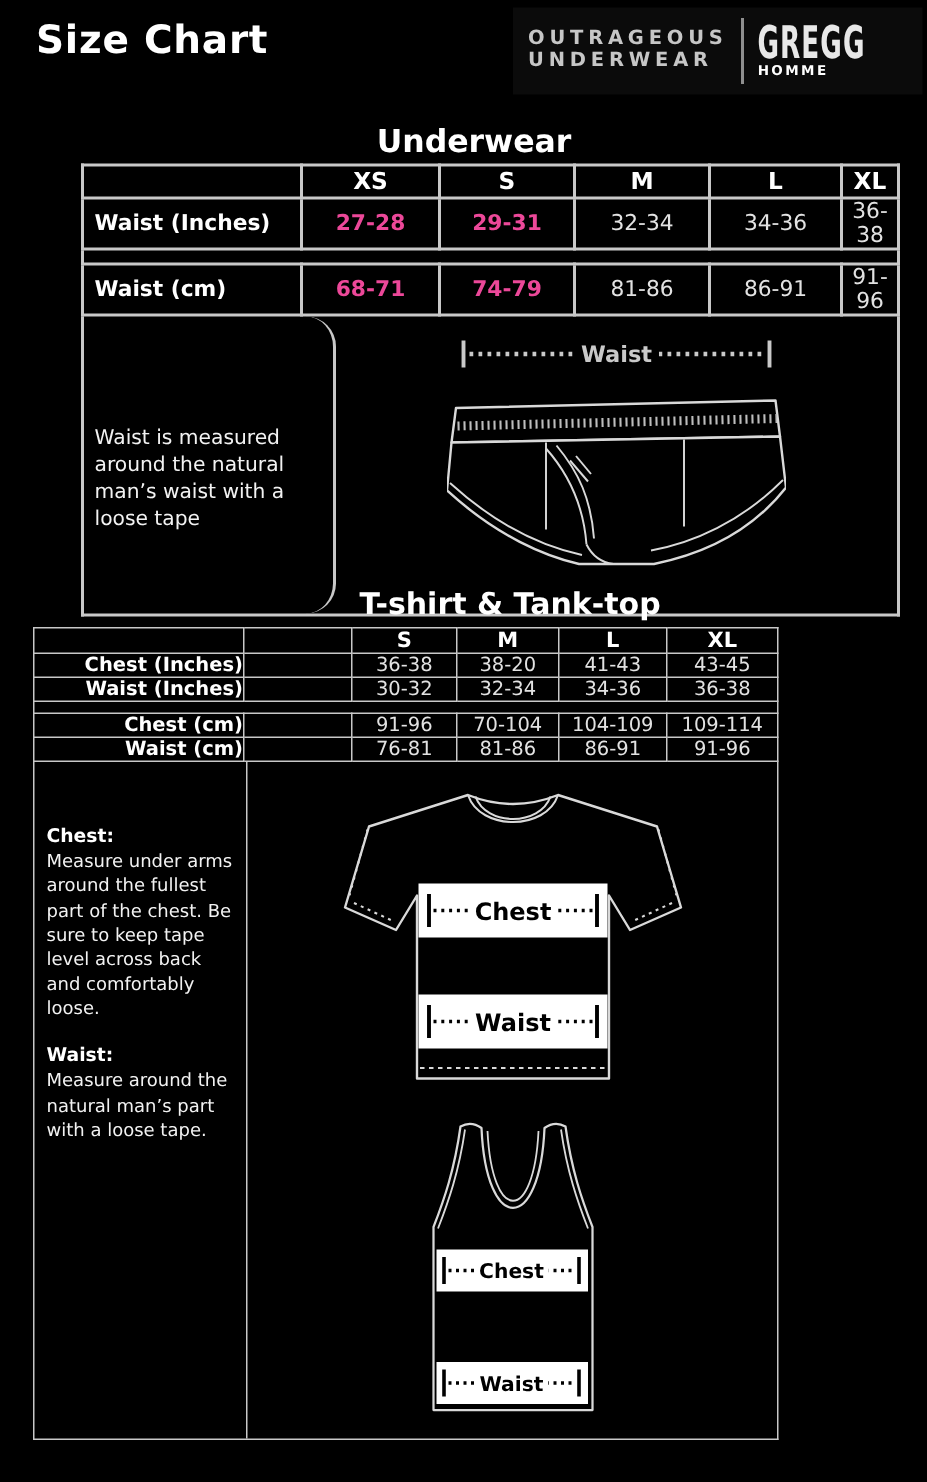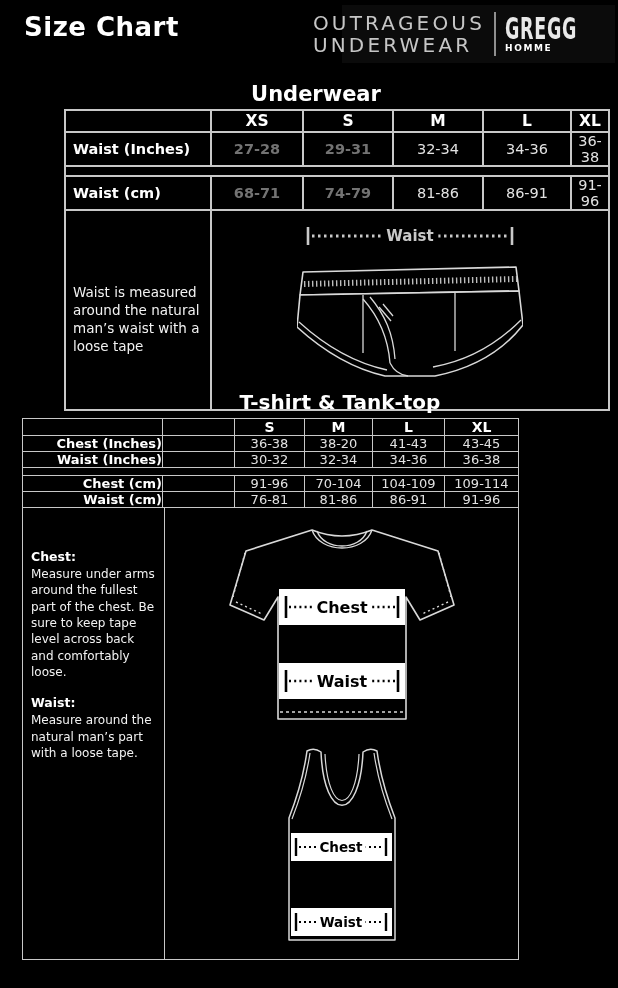--- a/index.html
+++ b/index.html
@@ -12,48 +12,48 @@
   
   .page-title {
     position:absolute; left:20px; top:8px; margin:4px;
     font-size:26px; font-weight:bold; color:#fff; letter-spacing:.5px;
   }
   .logo {
     position:absolute; right:3px; top:5px; width:273px; height:58px;
     background:#0b0b0b; display:flex; align-items:center; justify-content:flex-end;
     gap:9px; padding-right:7px;
   }
-  .logo-words { color:#c6c6c6; font-size:20px; line-height:1.12; letter-spacing:3.2px; white-space:nowrap; }
+  .logo-words { color:#c6c6c6; font-size:13px; line-height:1.12; letter-spacing:3.2px; white-space:nowrap;font-weight:bold; }
   .logo-sep { width:2px; height:44px; background:#8f8f8f; flex:none; }
   .logo-gregg { text-align:left; }
   .gregg {
     font-size:25px; font-weight:bold; color:#e8e8e8; letter-spacing:1px;
     display:inline-block; transform:scale(.7,1.2); transform-origin:left center; line-height:1;
   }
   .homme { font-size:9px; font-weight:bold; letter-spacing:1.6px; color:#fff; margin-top:2px; }
 
   
   .uw-title { position:absolute; left:22px; width:588px; top:82px; margin:0; text-align:center;
               font-size:21px; font-weight:bold; color:#fff; }
   .ts-title { position:absolute; left:60px; width:560px; top:390px; margin:0; text-align:center;
               font-size:20px; font-weight:bold; color:#fff; }
 
   
-  .uw-box { position:absolute; left:22px; top:109px; width:588px; height:281px;padding-left:42px; }
+  .uw-box { position:absolute; left:12px; top:109px; width:588px; height:281px;padding-left:42px; }
   table { width:100%; border-collapse:collapse; table-layout:fixed; }
   .uw-table td, .uw-table th { border:2px solid #c8c8c8; padding:0; text-align:center; }
   .uw-table th { font-size:15.5px; color:#fff; height:22px; }
   .uw-table .lbl { text-align:left; padding-left:7px; font-weight:bold; color:#fff; font-size:14.5px; }
   .uw-table .val { font-size:14.5px; color:#e2e2e2; height:19px; }
-  .uw-table .b  { font-weight:bold; color:#737373; }
+  .uw-table .b  { font-weight:bold; color:#ec4899; }
   .uw-table .sp td { height:10px; }
   .uw-diagram { display:flex; border:2px solid #c8c8c8; border-top:none; height:200px; }
   .uw-note {
-    width:146px; flex:none; border-right:2px solid #c8c8c8;
-    padding:72px 4px 0 7px; font-size:13.5px; line-height:1.34; color:#f2f2f2;
+    width:168px; flex:none; border-right:2px solid #c8c8c8;
+    padding:72px 4px 0 7px; font-size:13.5px; line-height:1.34; color:#f2f2f2;border-radius:20px;
   }
   .uw-art { flex:1; display:flex; flex-direction:column; align-items:center; }
   .indicator { margin-top:13px; }
   .briefs { margin-top:15px; }
 
   
   .ts-box { position:absolute; left:22px; top:418px; width:497px; height:549px; }
   .ts-table td, .ts-table th { border:1.5px solid #c8c8c8; padding:0; text-align:center; }
   .ts-table th { font-size:14px; color:#fff; height:17px; }
   .ts-table .lbl { text-align:right; padding-left:7px; font-weight:bold; color:#fff; font-size:13px; }

